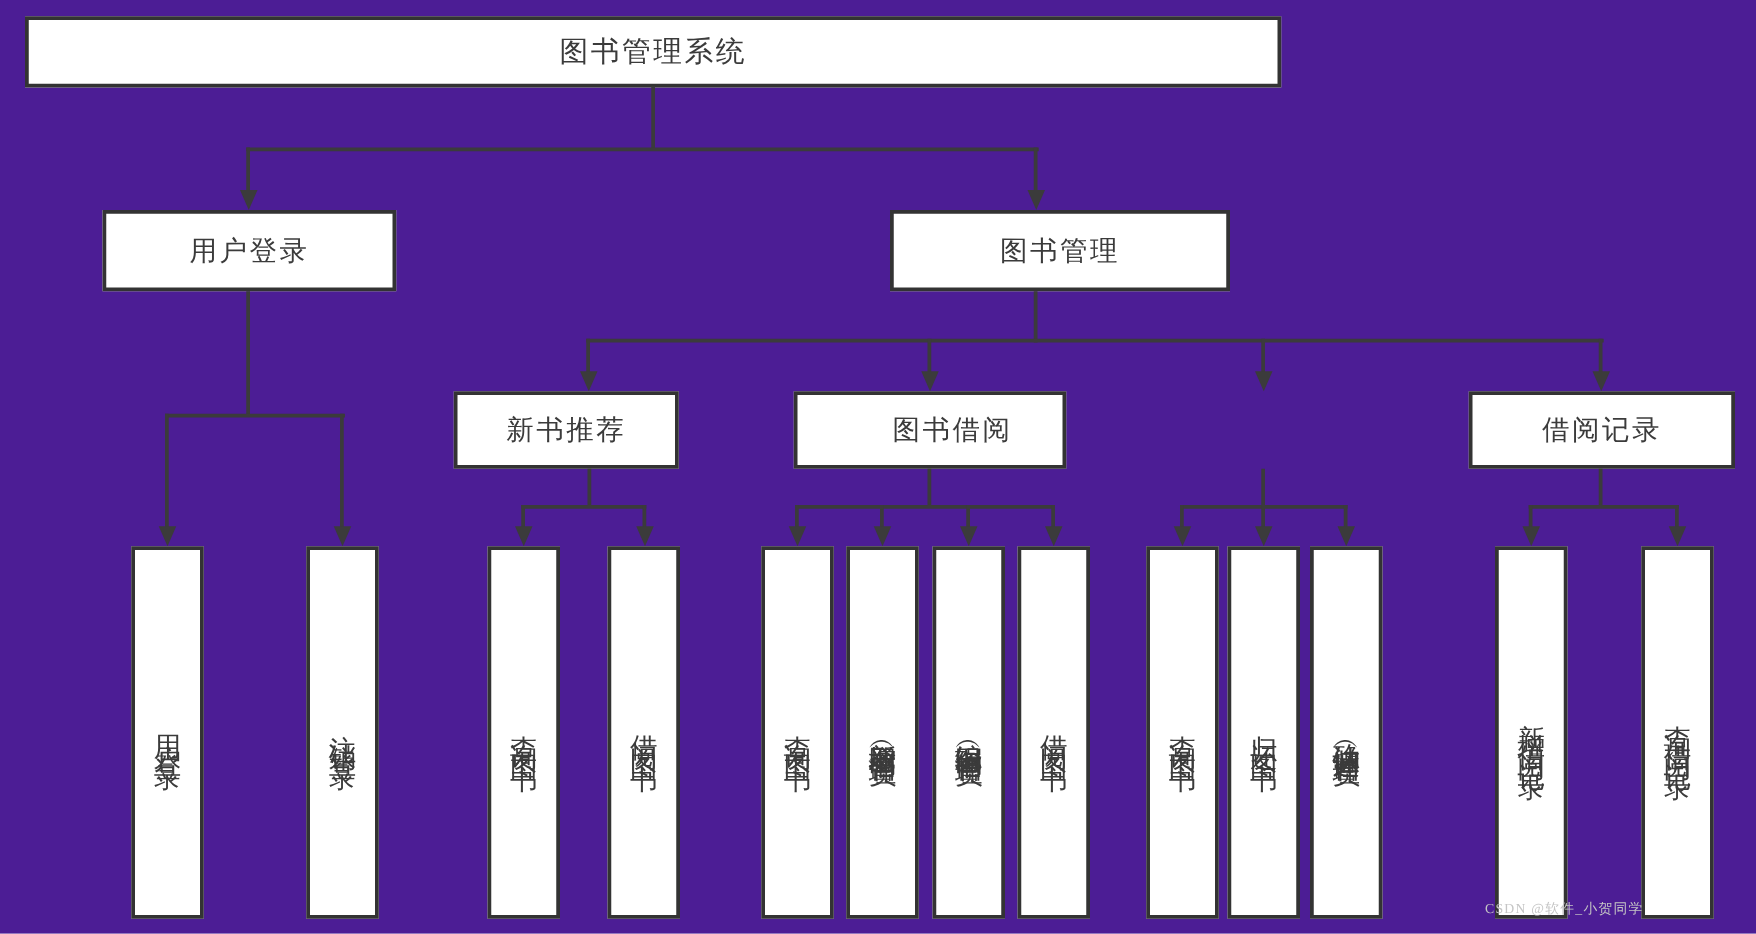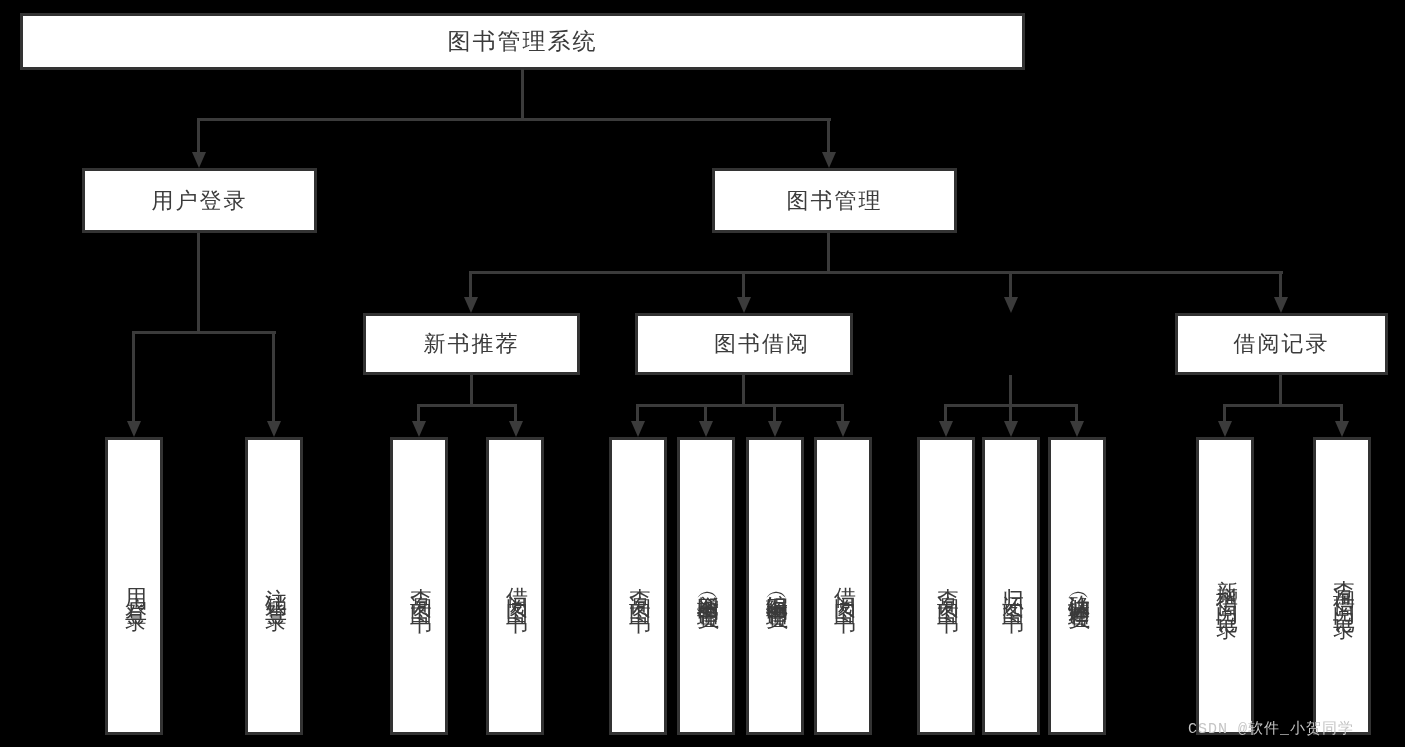--- a/index.html
+++ b/index.html
@@ -1,30 +1,30 @@
 <!DOCTYPE html>
 <html><head>
 <meta charset="utf-8">
 <style>
   html,body{margin:0;padding:0;background:#ffffff;}
-  .canvas{position:relative;width:1405px;height:747px;background:#000000;overflow:hidden;
-          font-family:Liberation Mono, monospace;color:#3b3b3b;}
+  .canvas{position:relative;width:1405px;height:747px;background:#4c1d95;overflow:hidden;
+          font-family:Liberation Serif, serif;color:#3b3b3b;}
   .box{position:absolute;background:#ffffff;border:3px solid #333333;box-sizing:border-box;
        display:flex;align-items:center;justify-content:center;text-align:center;}
   .title-label{font-size:23px;letter-spacing:2px;}
   .hlabel{font-size:22px;letter-spacing:2px;}
   .vbox{writing-mode:vertical-rl;font-size:22px;line-height:1;}
   .sp8{letter-spacing:8px;}
   .sp2{letter-spacing:2px;}
   .vline{position:absolute;width:3px;background:#3b3b3b;}
   .hline{position:absolute;height:3px;background:#3b3b3b;}
   .arrow{position:absolute;width:0;height:0;
          border-left:7px solid transparent;border-right:7px solid transparent;
          border-top:16px solid #3b3b3b;}
-  .watermark{position:absolute;left:1188px;top:719px;font-size:15px;letter-spacing:1px;
+  .watermark{position:absolute;left:1188px;top:719px;font-size:11px;letter-spacing:1px;
              color:#c5c5c5;white-space:nowrap;z-index:5;}
 </style>
 </head>
 <body>
 
 <div class="canvas">
 
   <div class="box title-label" style="left:20px;top:13px;width:1005px;height:57px;">
     <span>图书管理系统</span>
   </div>
@@ -32,21 +32,21 @@
   <div class="vline" style="left:521px;top:69px;height:51px;"></div>
   <div class="hline" style="left:197px;top:118px;width:634px;"></div>
   <div class="vline" style="left:197px;top:118px;height:35px;"></div>
   <div class="arrow" style="left:192px;top:152px;"></div>
   <div class="vline" style="left:827px;top:118px;height:35px;"></div>
   <div class="arrow" style="left:822px;top:152px;"></div>
 
   <div class="box hlabel" style="left:82px;top:168px;width:235px;height:65px;">
     <span>用户登录</span>
   </div>
-  <div class="box hlabel" style="left:712px;top:168px;width:245px;height:65px;">
+  <div class="box hlabel" style="left:712px;top:168px;width:272px;height:65px;">
     <span>图书管理</span>
   </div>
 
   <div class="vline" style="left:197px;top:233px;height:100px;"></div>
   <div class="hline" style="left:132px;top:331px;width:144px;"></div>
   <div class="vline" style="left:132px;top:331px;height:91px;"></div>
   <div class="arrow" style="left:127px;top:421px;"></div>
   <div class="vline" style="left:272px;top:331px;height:91px;"></div>
   <div class="arrow" style="left:267px;top:421px;"></div>
 
@@ -54,21 +54,21 @@
   <div class="hline" style="left:469px;top:271px;width:814px;"></div>
   <div class="vline" style="left:469px;top:271px;height:27px;"></div>
   <div class="arrow" style="left:464px;top:297px;"></div>
   <div class="vline" style="left:742px;top:271px;height:27px;"></div>
   <div class="arrow" style="left:737px;top:297px;"></div>
   <div class="vline" style="left:1009px;top:271px;height:27px;"></div>
   <div class="arrow" style="left:1004px;top:297px;"></div>
   <div class="vline" style="left:1279px;top:271px;height:27px;"></div>
   <div class="arrow" style="left:1274px;top:297px;"></div>
 
-  <div class="box hlabel" style="left:363px;top:313px;width:217px;height:62px;">
+  <div class="box hlabel" style="left:363px;top:313px;width:180px;height:62px;">
     <span>新书推荐</span>
   </div>
   <div class="box hlabel" style="left:635px;top:313px;width:218px;height:62px;padding-left:36px;">
     <span>图书借阅</span>
   </div>
   <div class="box hlabel" style="left:1175px;top:313px;width:213px;height:62px;">
     <span>借阅记录</span>
   </div>
 
   <div class="vline" style="left:470px;top:375px;height:31px;"></div>

